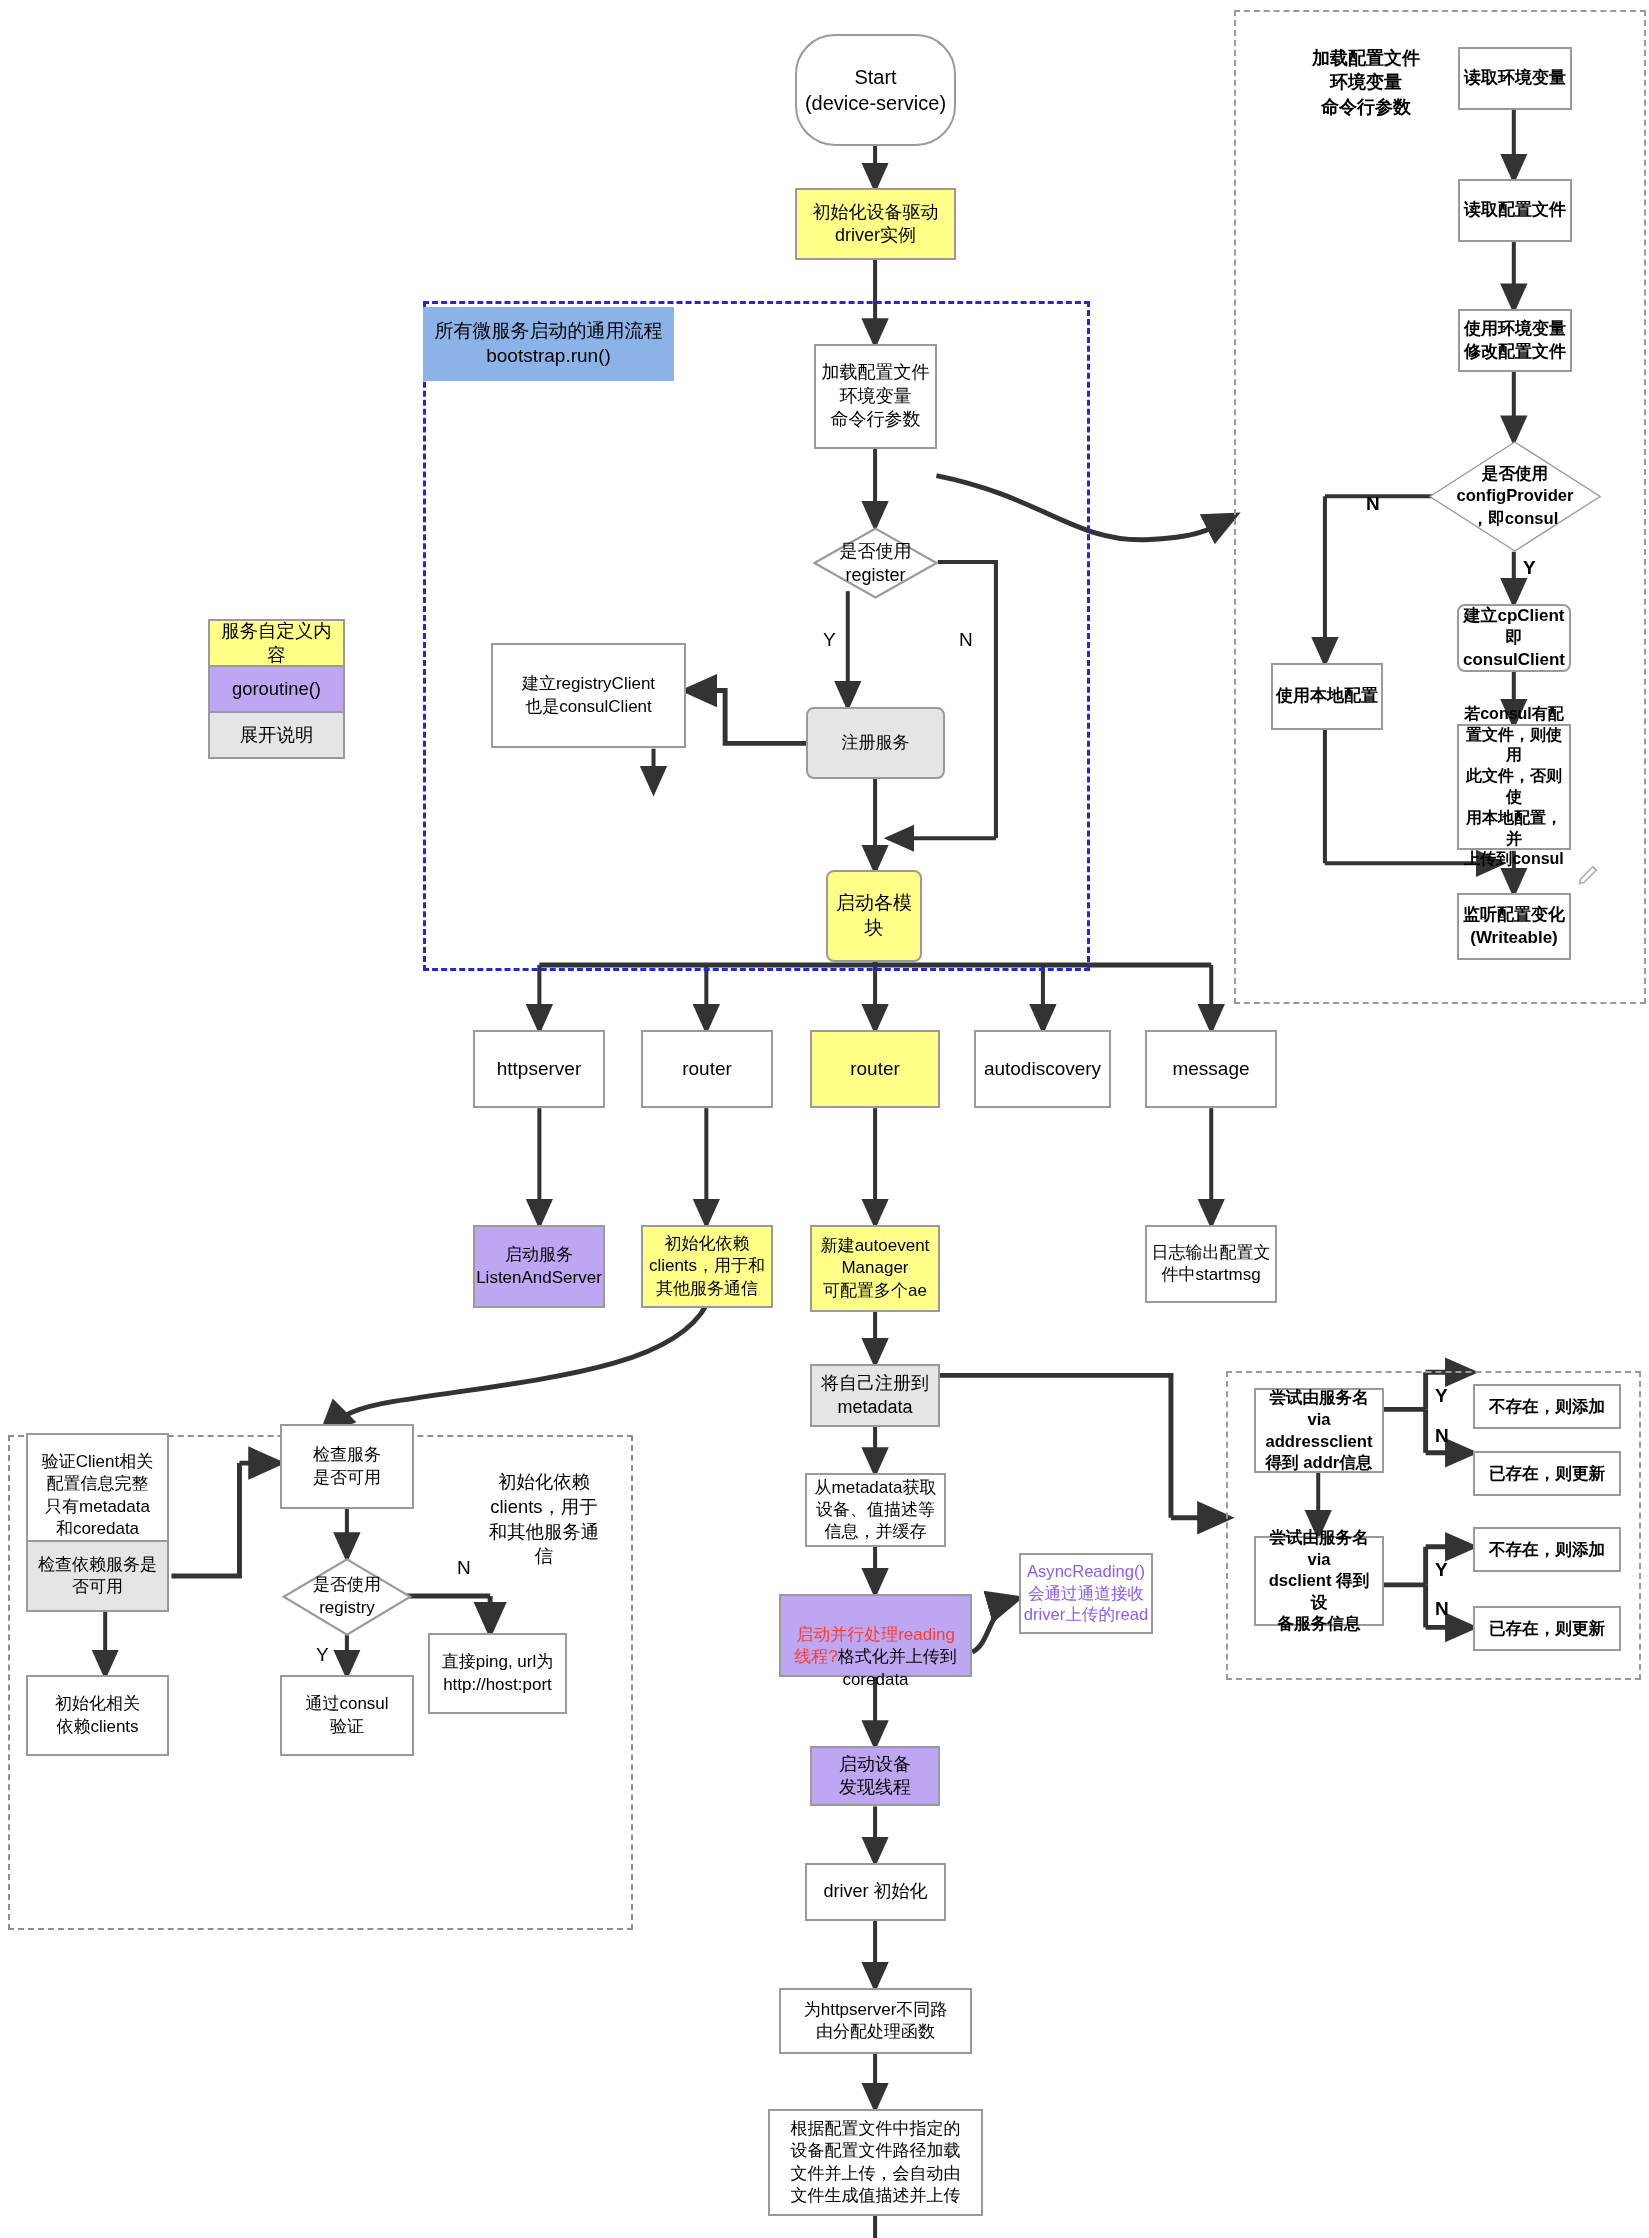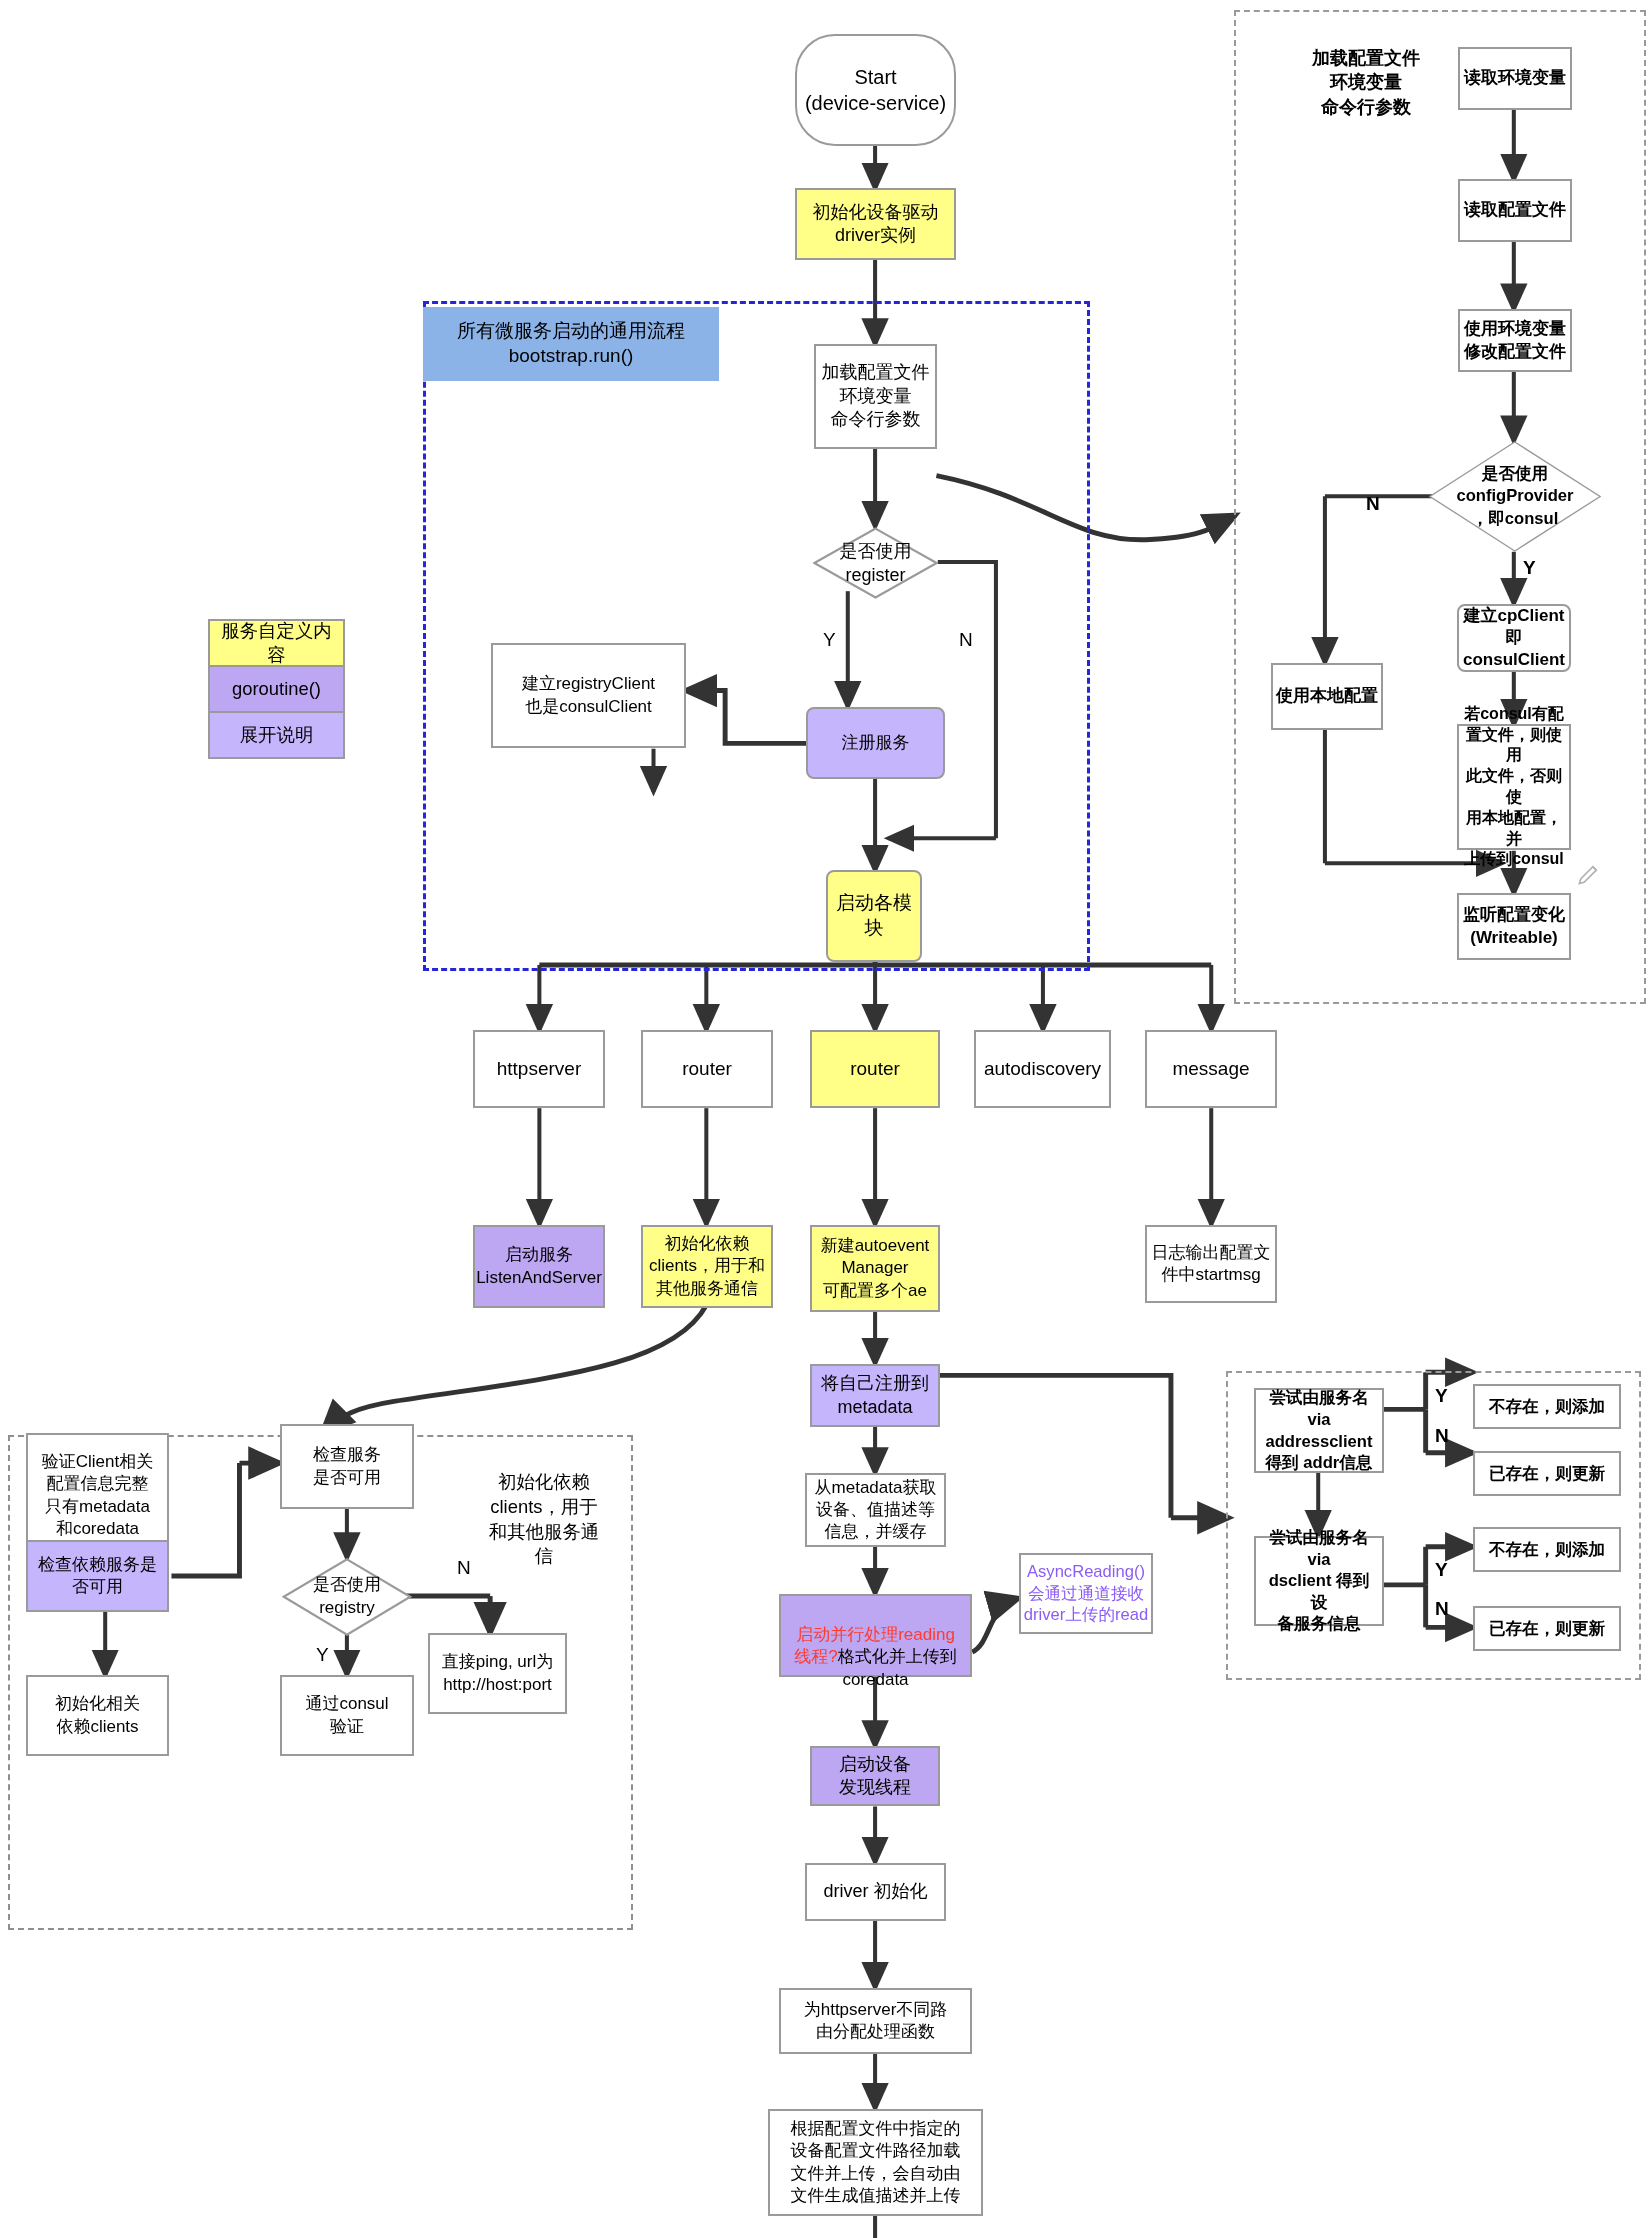--- a/index.html
+++ b/index.html
@@ -16,21 +16,21 @@
     text-align:center;
     color:#000;
     line-height:1.3;
     padding:1.8px 2.7px;
     font-size:18px;
     white-space:pre-line;
   }
   .node.round{border-radius:8px;}
   .node.stadium{border-radius:40px;}
   .yellow{background:#ffff88;}
-  .green{background:#c4b5fd;}
+  .green{background:#e5e5e5;}
   .purple{background:#bda6f2;}
   .blue{background:#8cb3e8;border:none;}
 
   .txt-gray{color:#8b5cf6;}
   .txt-red{color:#ff3b30;}
   .txt-blue{color:#1e7bc4;}
 
   
   .label{
     position:absolute;
@@ -223,21 +223,21 @@
   </svg>
 
   <div class="dashbox dash-blue" style="left:423px;top:301px;width:667px;height:670px;"></div>
 
   <div class="dashbox dash-gray" style="left:1234px;top:9.9px;width:412px;height:994px;"></div>
 
   <div class="dashbox dash-gray-thin" style="left:8px;top:1435px;width:625px;height:495px;"></div>
 
   <div class="dashbox dash-gray" style="left:1226px;top:1371px;width:415px;height:309px;"></div>
 
-  <div class="node blue" style="left:423px;top:307px;width:296px;height:74px;font-size:19px;">所有微服务启动的通用流程
+  <div class="node blue" style="left:423px;top:307px;width:251px;height:74px;font-size:19px;">所有微服务启动的通用流程
 bootstrap.run()</div>
 
   <div class="label" style="left:1272px;top:40px;width:188px;height:85px;font-weight:bold;font-size:18px;">加载配置文件
 环境变量
 命令行参数</div>
 
   <div class="label txt-blue" style="left:470px;top:1457px;width:148px;height:125px;font-size:18.4px;">初始化依赖
 clients，用于
 和其他服务通
 信</div>

